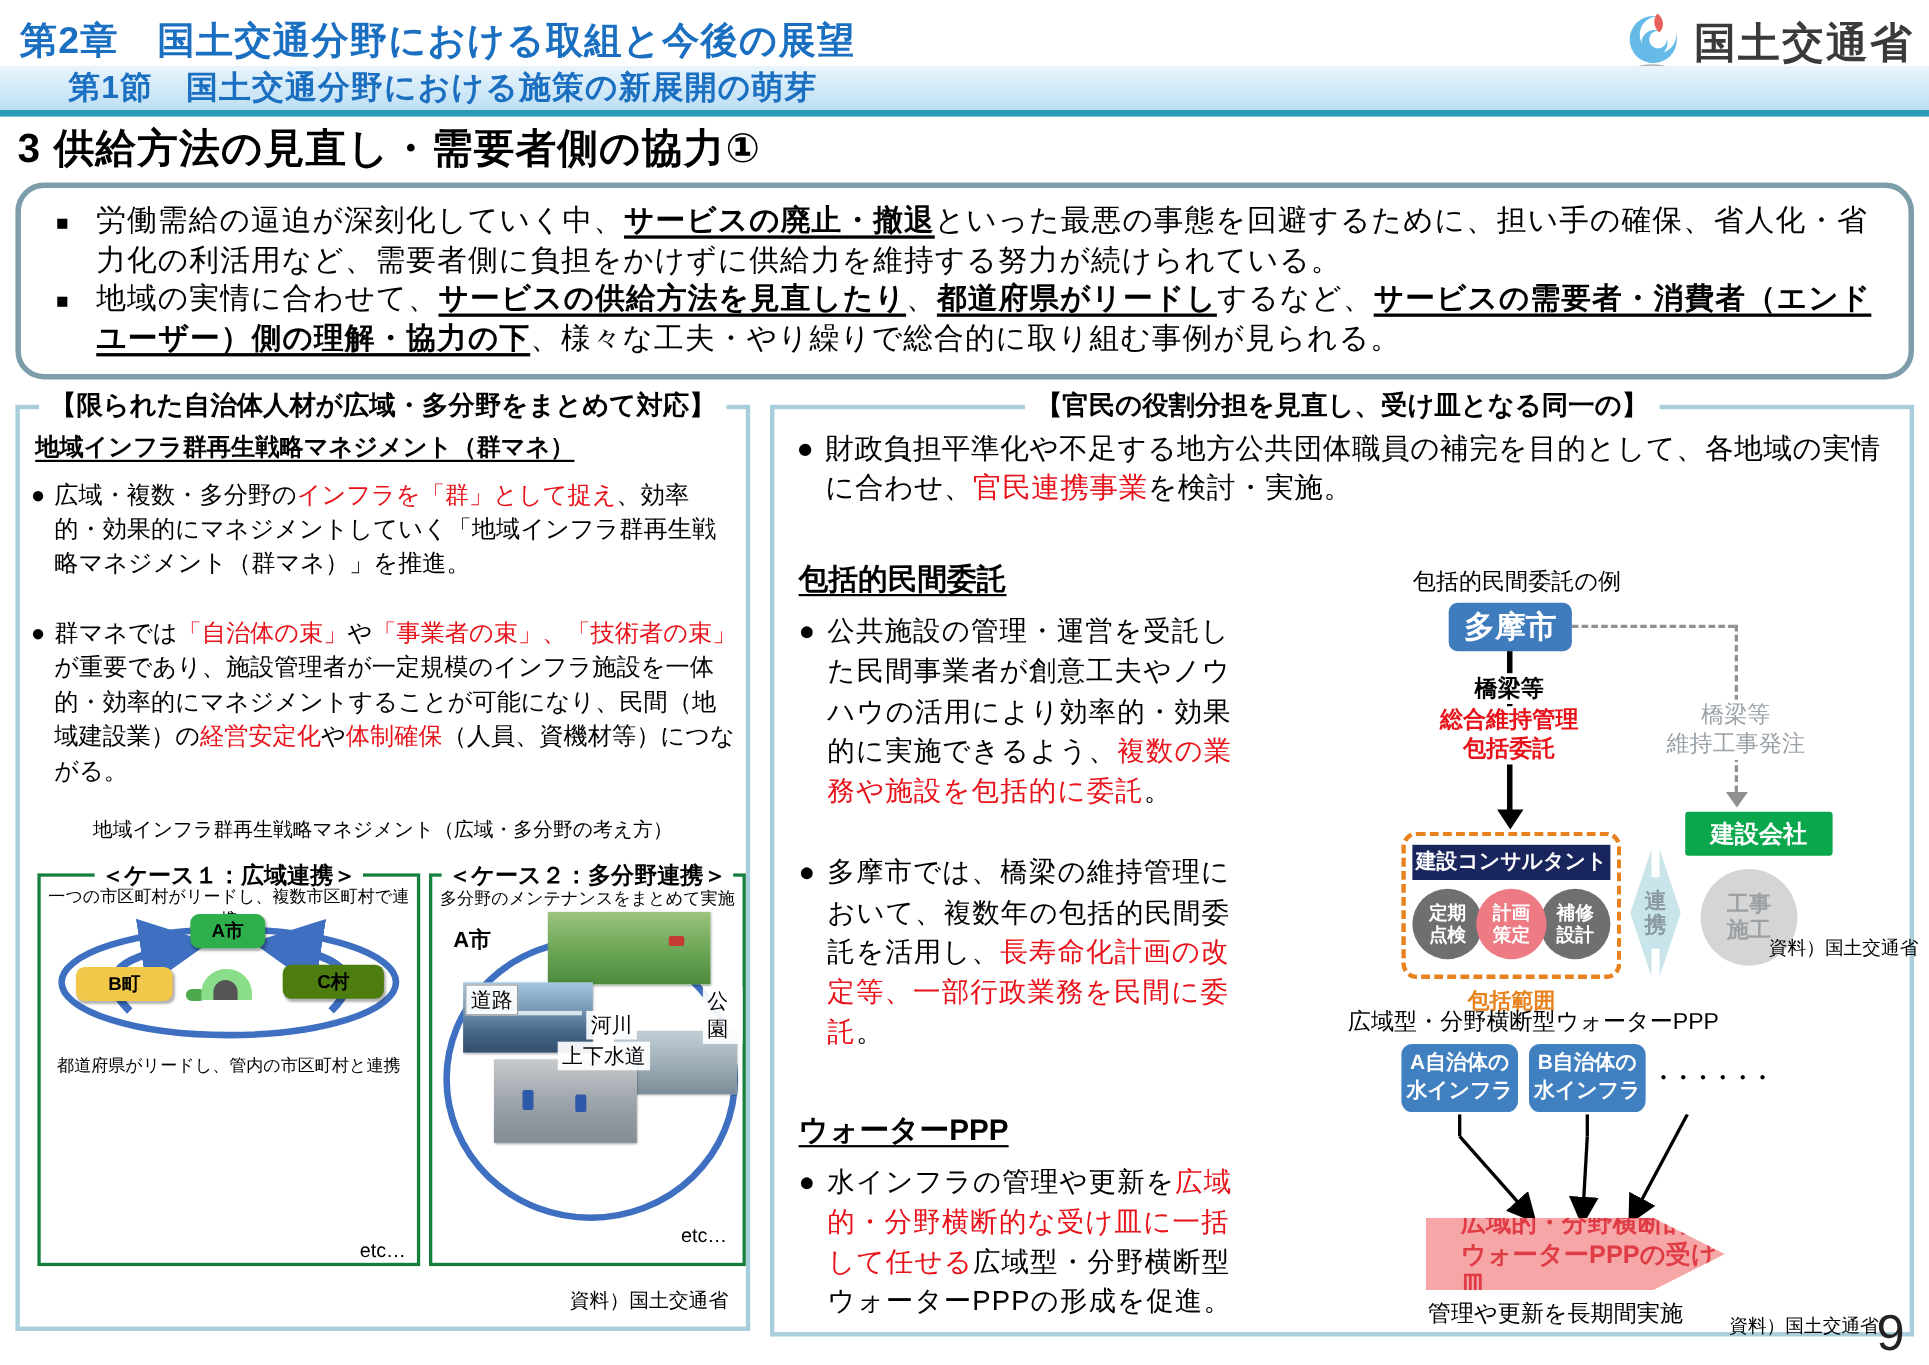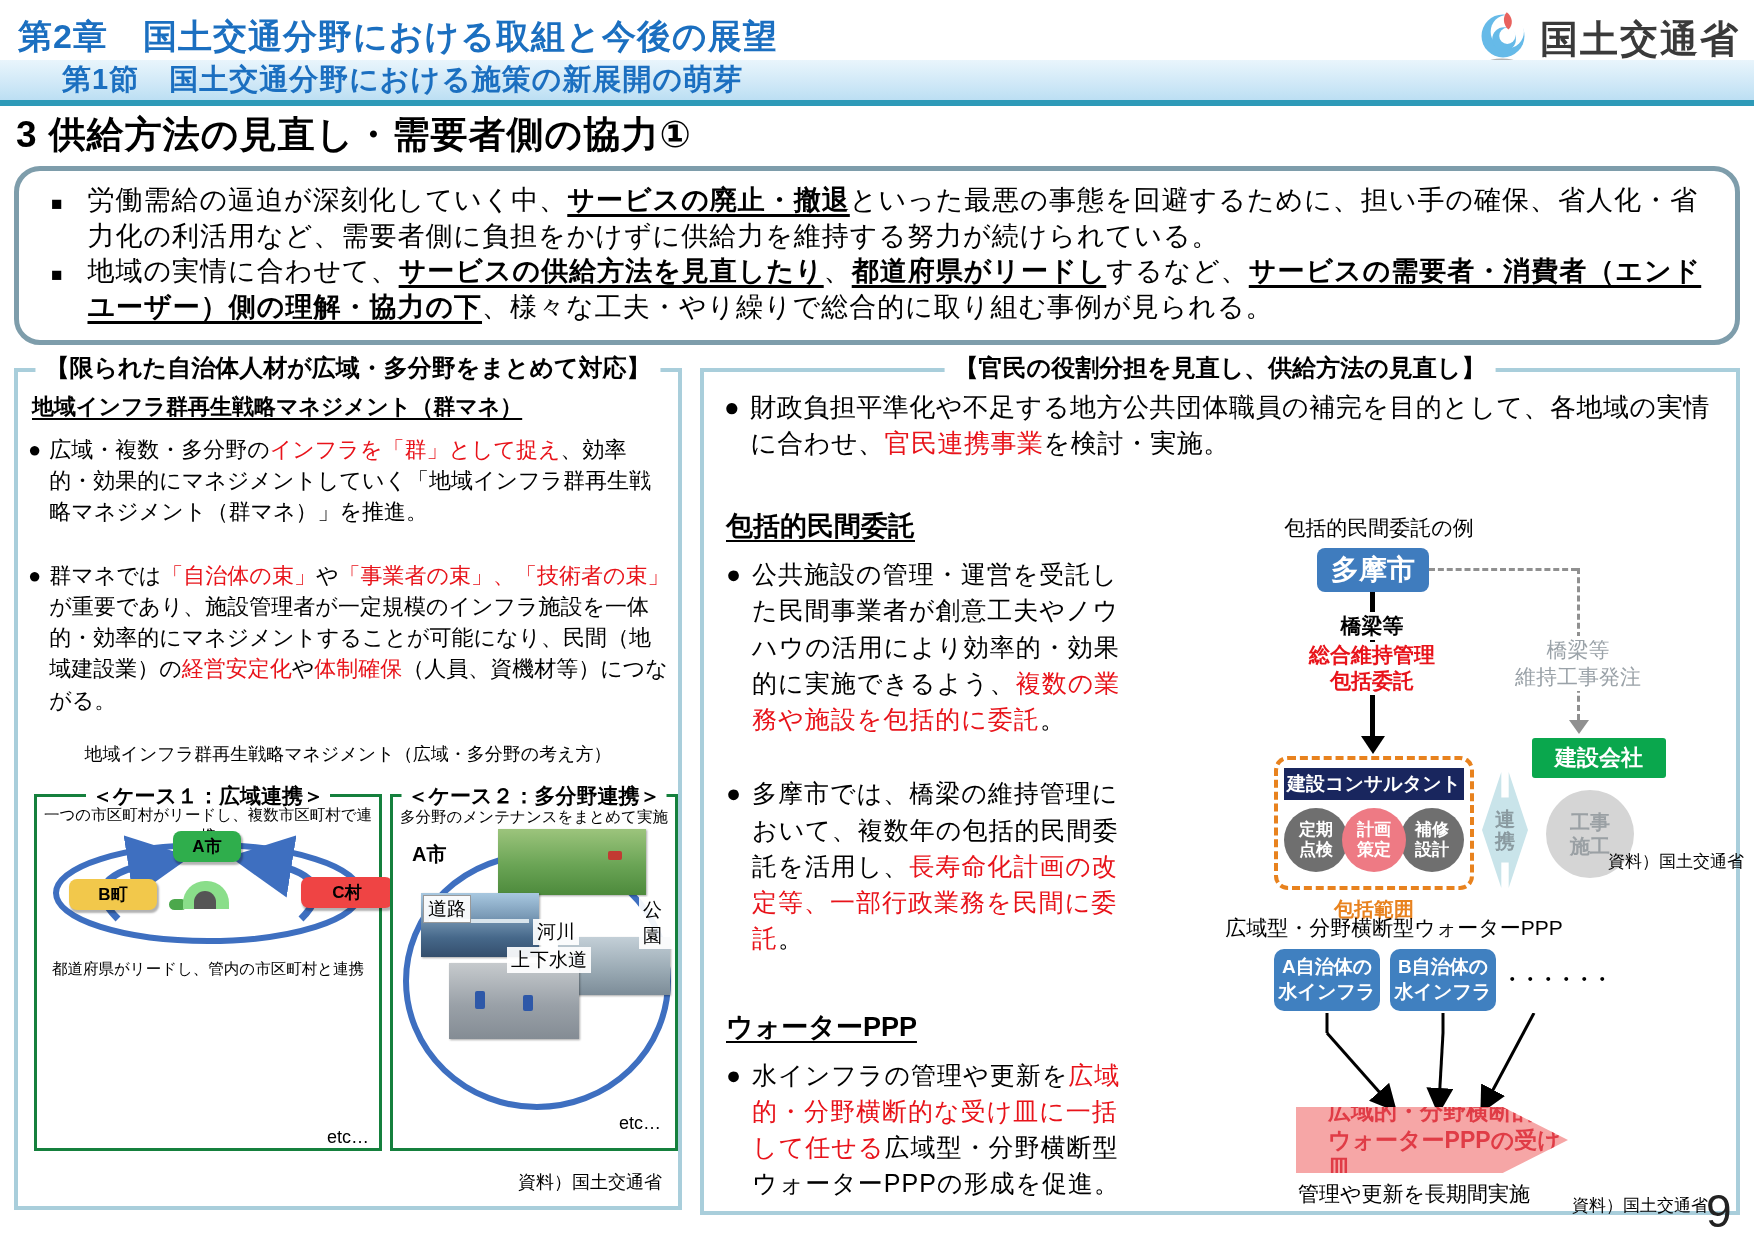--- a/index.html
+++ b/index.html
@@ -176,21 +176,21 @@
                 <marker id="ab1" markerWidth="9" markerHeight="9" refX="5" refY="4.5" orient="auto">
                   <path d="M0,0 L9,4.5 L0,9 z" fill="#3e6fc0"></path>
                 </marker>
               </defs>
             <ellipse cx="165" cy="60" rx="152" ry="48" fill="none" stroke="#3e6fc0" stroke-width="6"></ellipse>
             <path d="M75,86 Q30,42 120,28" fill="none" stroke="#3e6fc0" stroke-width="7" marker-end="url(#ab1)"></path>
             <path d="M258,86 Q302,42 214,28" fill="none" stroke="#3e6fc0" stroke-width="7" marker-end="url(#ab1)"></path>
           </svg>
           <div class="node" style="left:130px;top:-2px;width:68px;background:#2fae4c;">A市</div>
           <div class="node" style="left:26px;top:46px;width:88px;background:#f2c84b;">B町</div>
-          <div class="node" style="left:214px;top:44px;width:92px;background:#ef4444;margin-left:44px;">C村</div>
+          <div class="node" style="left:214px;top:44px;width:92px;background:#4d7c0f;">C村</div>
           <div>
             <div class="tunnel-bush" style="left:126px;top:66px;width:18px;height:11px;"></div>
             <div class="tunnel-dome" style="left:140px;top:48px;width:46px;height:28px;"></div>
             <div class="tunnel-arch" style="left:151px;top:58px;width:22px;height:18px;"></div>
           </div>
         </div>
 
         <div class="case-sub" style="top:162px;">都道府県がリードし、管内の市区町村と連携</div>
 
         <div class="etc" style="right:10px;top:330px;">etc…</div>
@@ -223,21 +223,21 @@
         <div class="photo-label" style="left:140px;top:122px;">河川</div>
         <div class="photo-label" style="left:114px;top:150px;">上下水道</div>
         <div class="etc" style="right:14px;top:316px;">etc…</div>
       </div>
     </div>
 
     <div class="left-source">資料）国土交通省</div>
   </div>
 
   <div class="panel right-panel">
-    <div class="panel-title">【官民の役割分担を見直し、供給方法の見直し】</div>
+    <div class="panel-title">【官民の役割分担を見直し、受け皿となる同一の】</div>
 
     <div class="rbullet0">
       <span class="mk">●</span>
       <span><span>財政負担平準化や不足する地方公共団体職員の補完を目的として、各地域の実情に合わせ、</span><span class="red">官民連携事業</span><span>を検討・実施。</span></span>
     </div>
 
     <div class="text-col">
       <div class="rp-heading">包括的民間委託</div>
       <div class="rbullet">
         <span class="mk">●</span>

